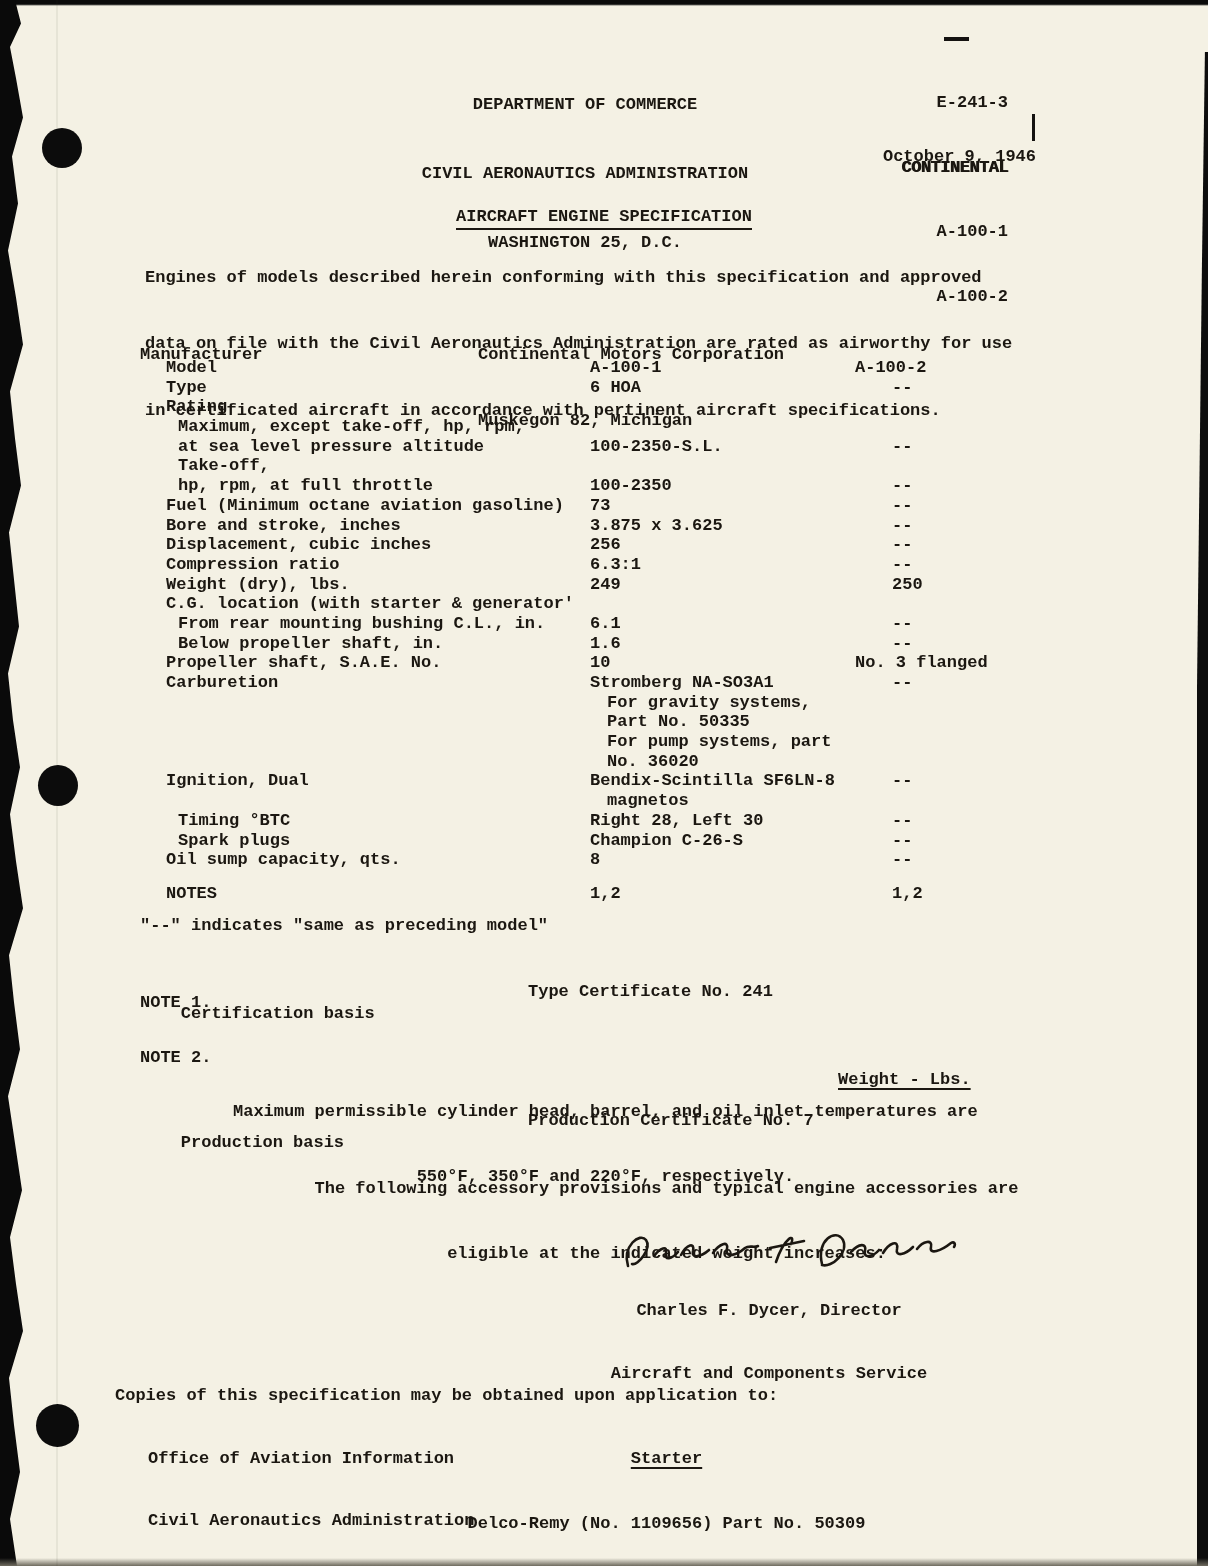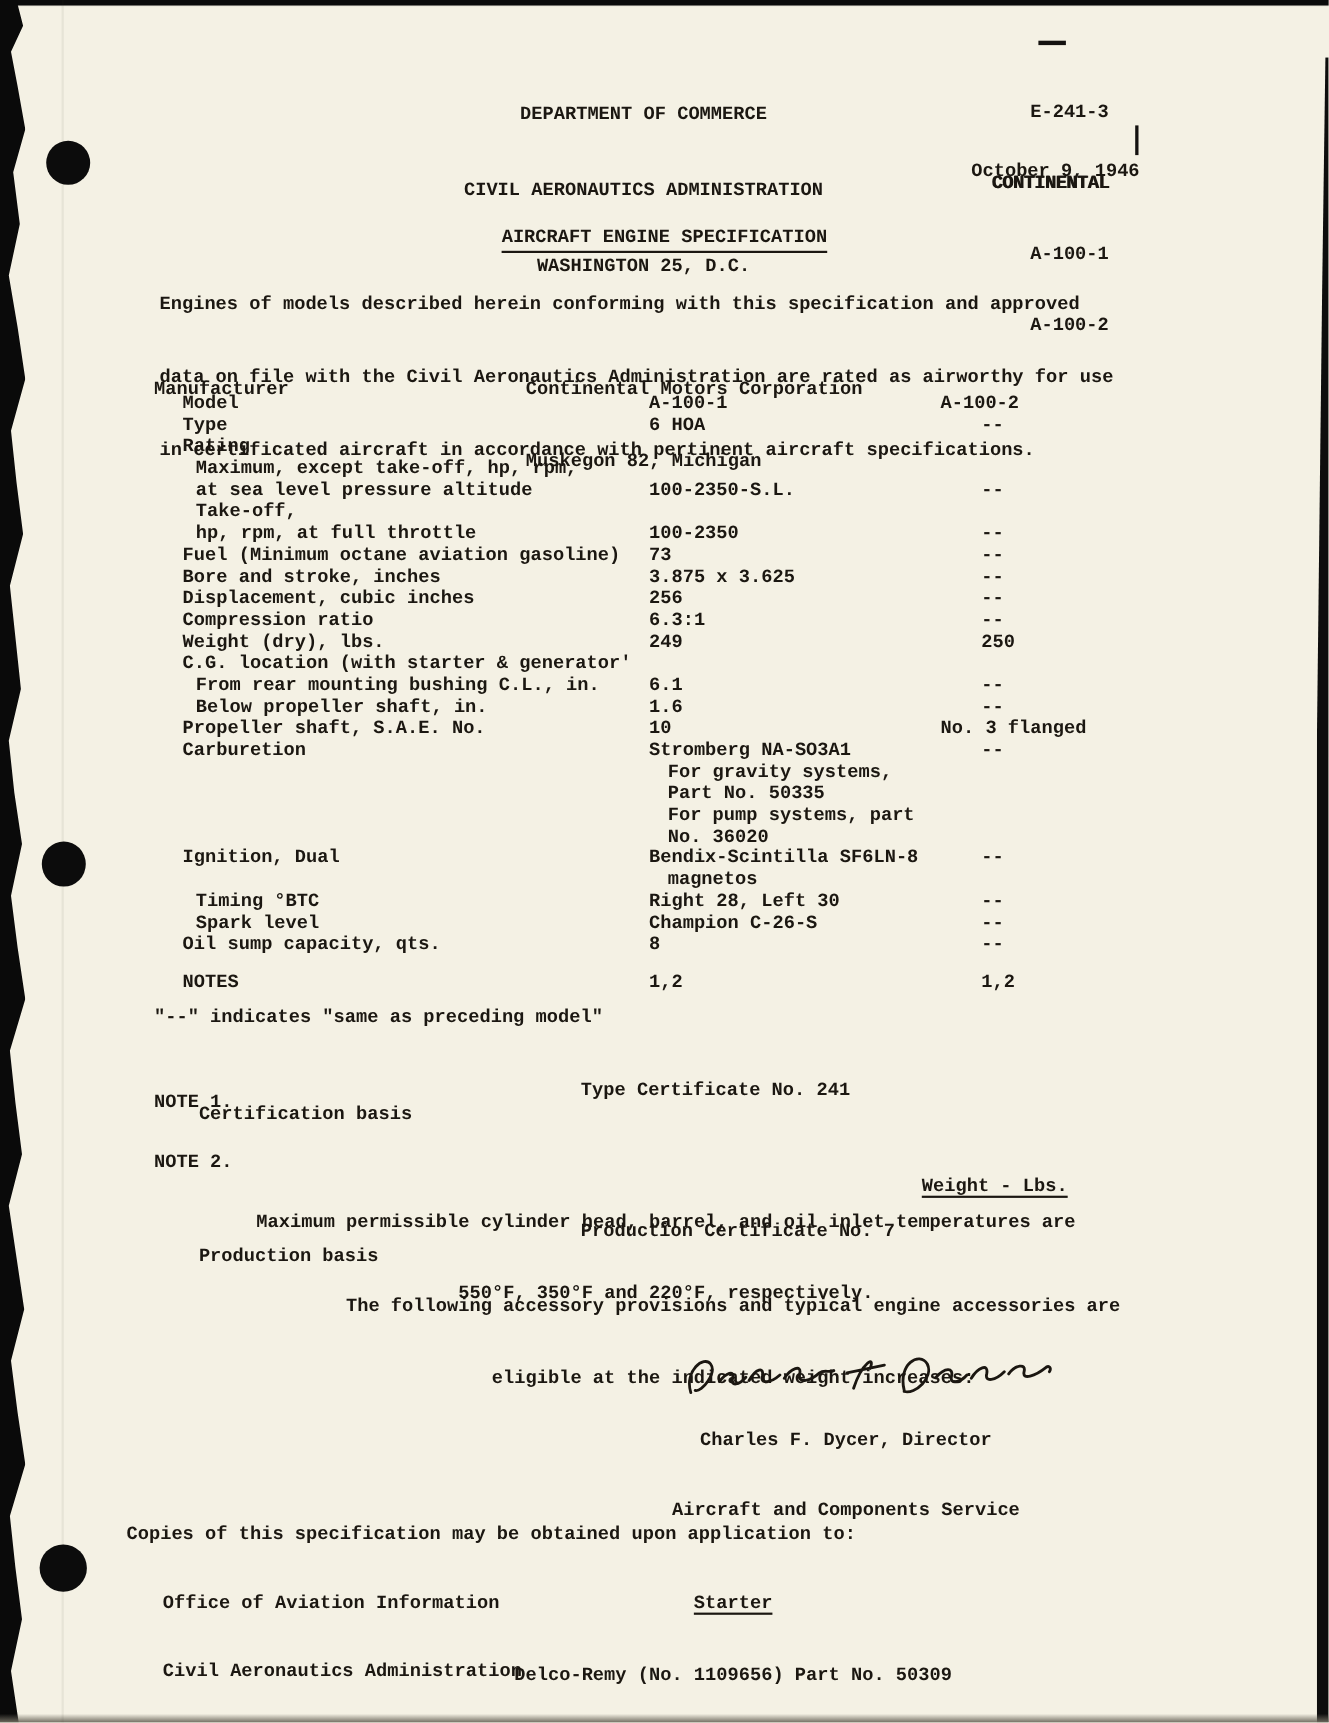--- a/index.html
+++ b/index.html
@@ -133,21 +133,21 @@
     <div class="trow"><span class="lbl ind1">Below propeller shaft, in.</span><span class="v1">1.6</span><span class="v2 short">--</span></div>
     <div class="trow"><span class="lbl">Propeller shaft, S.A.E. No.</span><span class="v1">10</span><span class="v2">No. 3 flanged</span></div>
     <div class="trow"><span class="lbl">Carburetion</span><span class="v1">Stromberg NA-SO3A1</span><span class="v2 short">--</span></div>
     <div class="trow"><span class="lbl"></span><span class="v1 vind">For gravity systems,</span><span class="v2"></span></div>
     <div class="trow"><span class="lbl"></span><span class="v1 vind">Part No. 50335</span><span class="v2"></span></div>
     <div class="trow"><span class="lbl"></span><span class="v1 vind">For pump systems, part</span><span class="v2"></span></div>
     <div class="trow"><span class="lbl"></span><span class="v1 vind">No. 36020</span><span class="v2"></span></div>
     <div class="trow"><span class="lbl">Ignition, Dual</span><span class="v1">Bendix-Scintilla SF6LN-8</span><span class="v2 short">--</span></div>
     <div class="trow"><span class="lbl"></span><span class="v1 vind">magnetos</span><span class="v2"></span></div>
     <div class="trow"><span class="lbl ind1">Timing °BTC</span><span class="v1">Right 28, Left 30</span><span class="v2 short">--</span></div>
-    <div class="trow"><span class="lbl ind1">Spark level</span><span class="v1">Champion C-26-S</span><span class="v2 short">--</span></div>
+    <div class="trow"><span class="lbl ind1">Spark plugs</span><span class="v1">Champion C-26-S</span><span class="v2 short">--</span></div>
     <div class="trow"><span class="lbl">Oil sump capacity, qts.</span><span class="v1">8</span><span class="v2 short">--</span></div>
     <div class="trow gap"><span class="lbl">NOTES</span><span class="v1">1,2</span><span class="v2 short">1,2</span></div>
   </div>
 
 <div class="abs legend txt">"--" indicates "same as preceding model"</div>
 
 <div class="abs basis txt">
   <div class="brow">
     <span>Certification basis</span>
     <span class="bval">Type Certificate No. 241</span>

